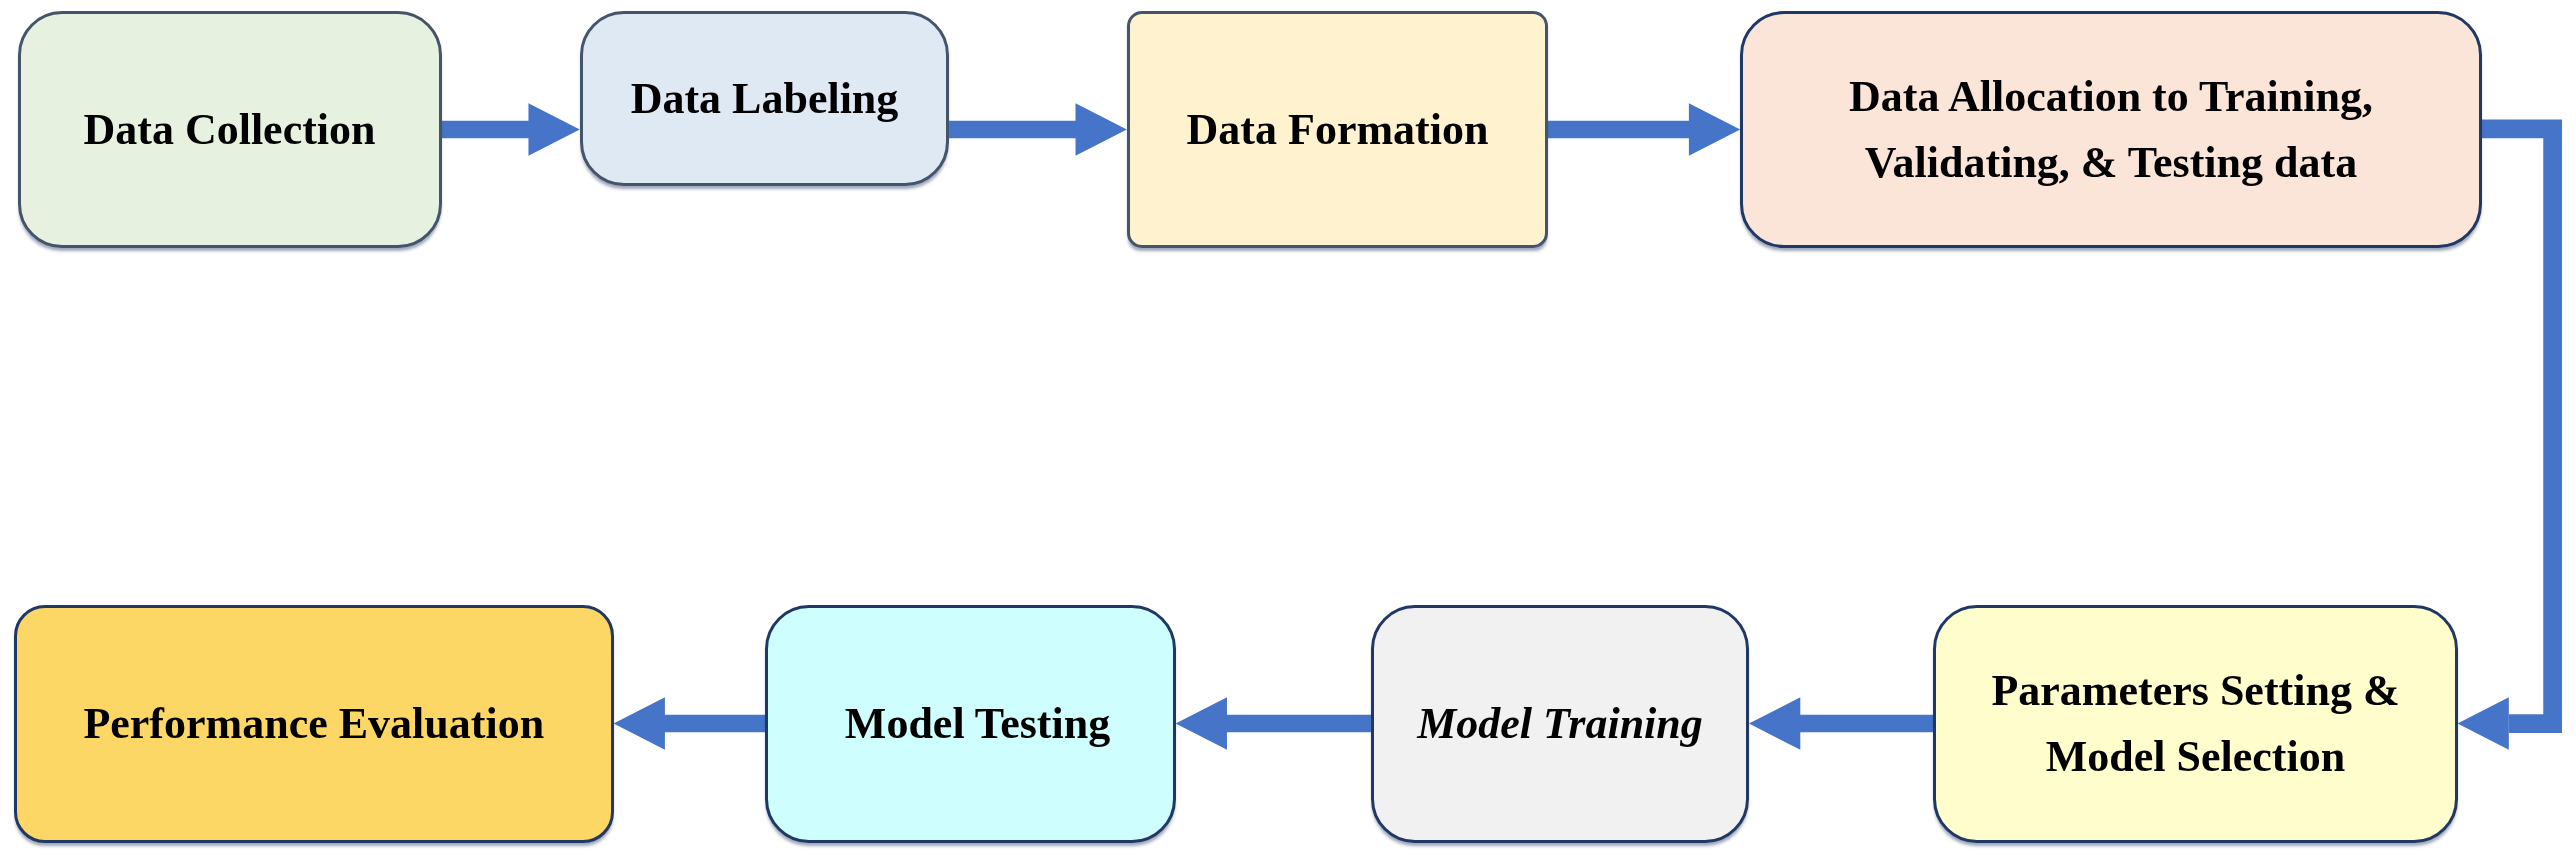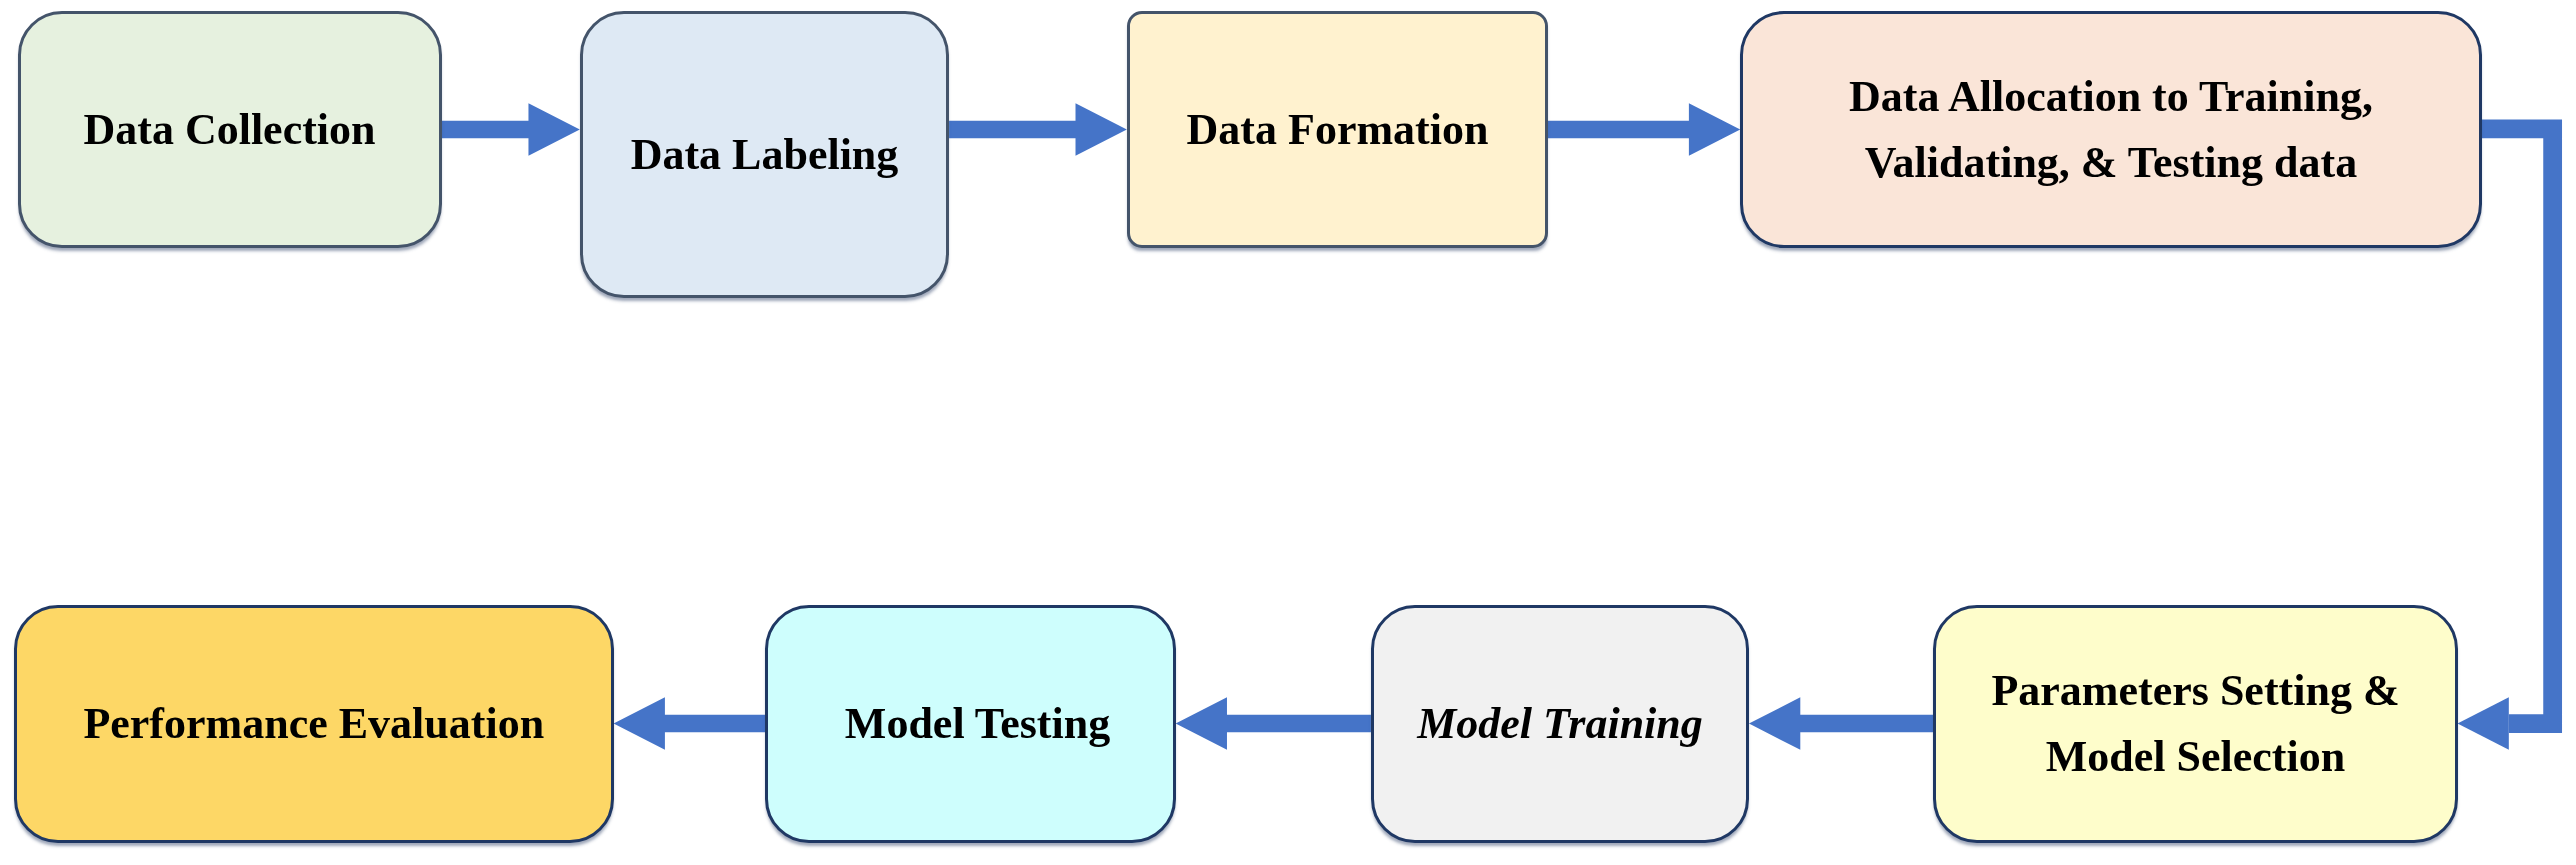--- a/index.html
+++ b/index.html
@@ -36,28 +36,28 @@
   }
   .label {
     font-weight: bold;
     font-size: 44px;
     line-height: 1.5;
     color: #000000;
     padding: 0 25px;
   }
   
   .n1 { left: 17.5px;   top: 11.3px;  width: 424px;  height: 237px; }
-  .n2 { left: 580px;  top: 11.3px;  width: 369px;  height: 287px; }
+  .n2 { left: 580px;  top: 11.3px;  width: 369px;  height: 175px; }
   .n3 { left: 1127px; top: 11.3px;  width: 421px;  height: 237px; border-radius: 15px; }
   .n4 { left: 1740px; top: 11.3px;  width: 742px; height: 237px; }
   
   .n5 { left: 1933px; top: 605px; width: 525px;  height: 238px; justify-content: center; }
   .n6 { left: 1371px; top: 605px; width: 378px;  height: 238px; font-style: italic; }
   .n7 { left: 765px; top: 605px; width: 411px;  height: 238px; }
-  .n8 { left: 13.8px;   top: 605px; width: 600px;  height: 238px; }
+  .n8 { left: 13.8px;   top: 605px; width: 600px;  height: 238px; border-radius: 31px; }
 </style>
 </head>
 <body>
 
 <div id="canvas">
 
   <svg id="arrow-layer" viewBox="0 0 4115 1382" xmlns="http://www.w3.org/2000/svg">
 
     <polygon points="660,193 844,193 844,165 926,207 844,249 844,221 660,221" style="fill: rgb(69, 116, 200);"></polygon>
     <polygon points="1516,193 1718,193 1718,165 1800,207 1718,249 1718,221 1516,221" style="fill: rgb(69, 116, 200);"></polygon>

